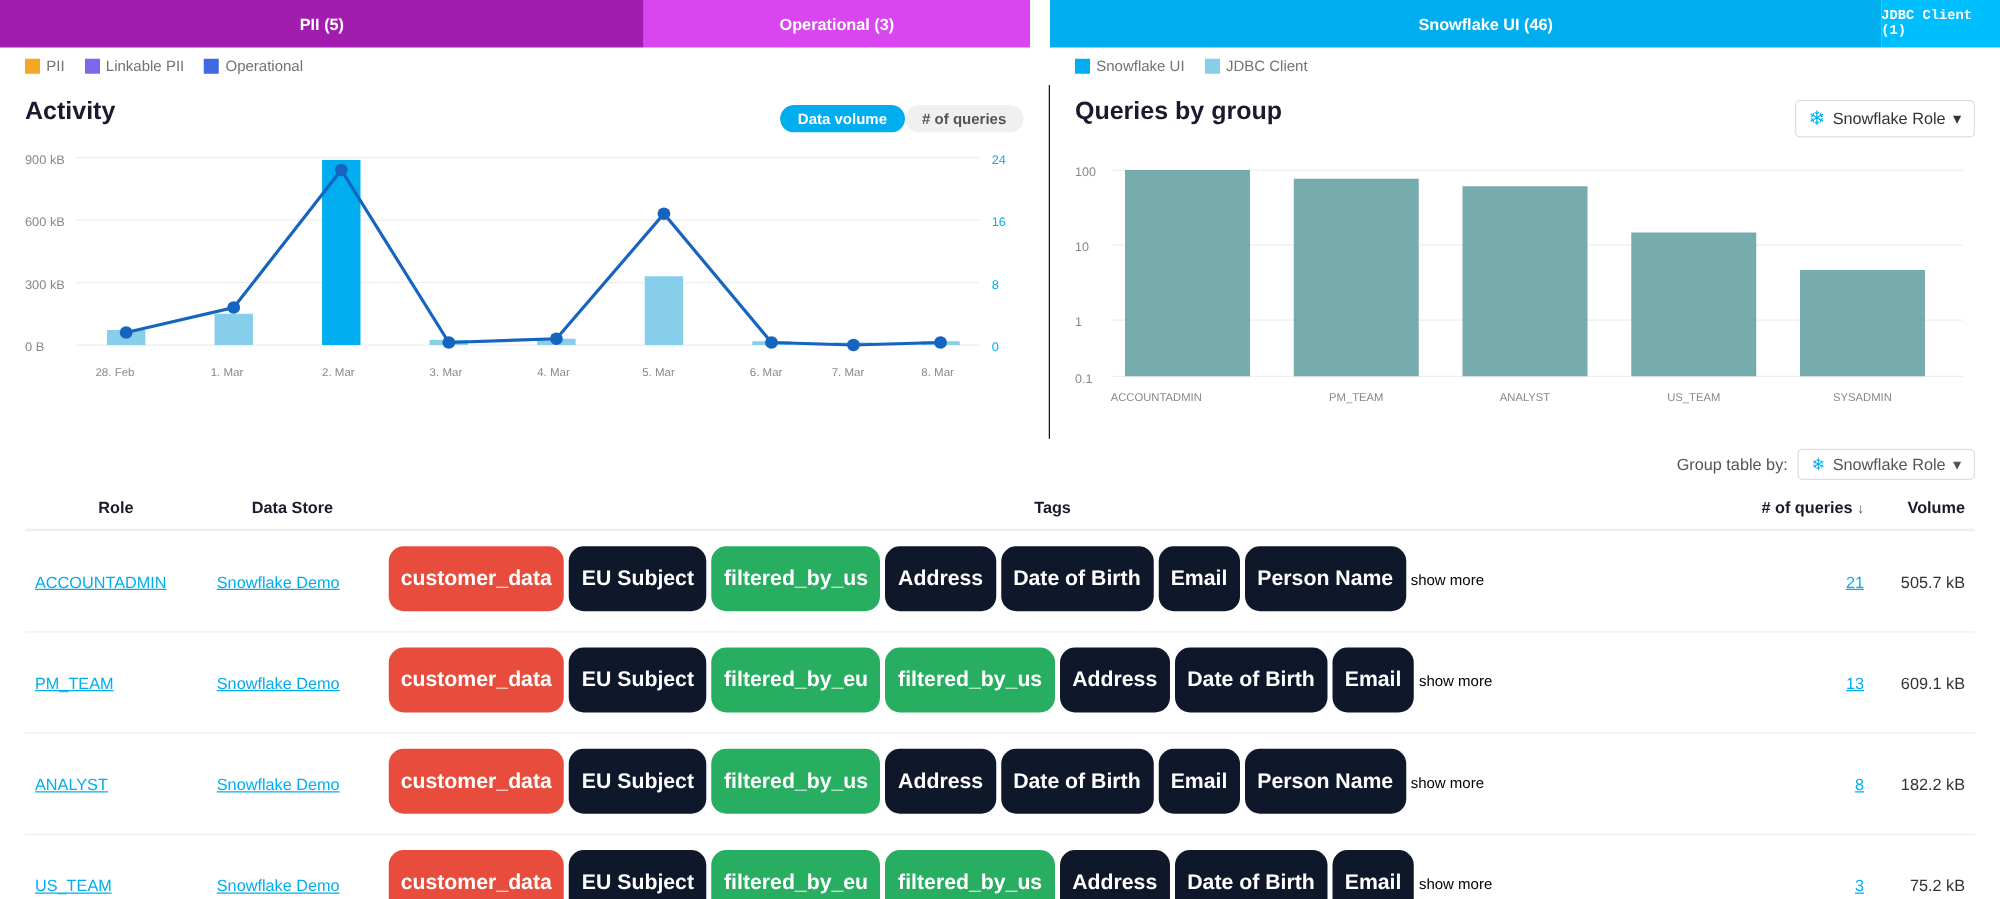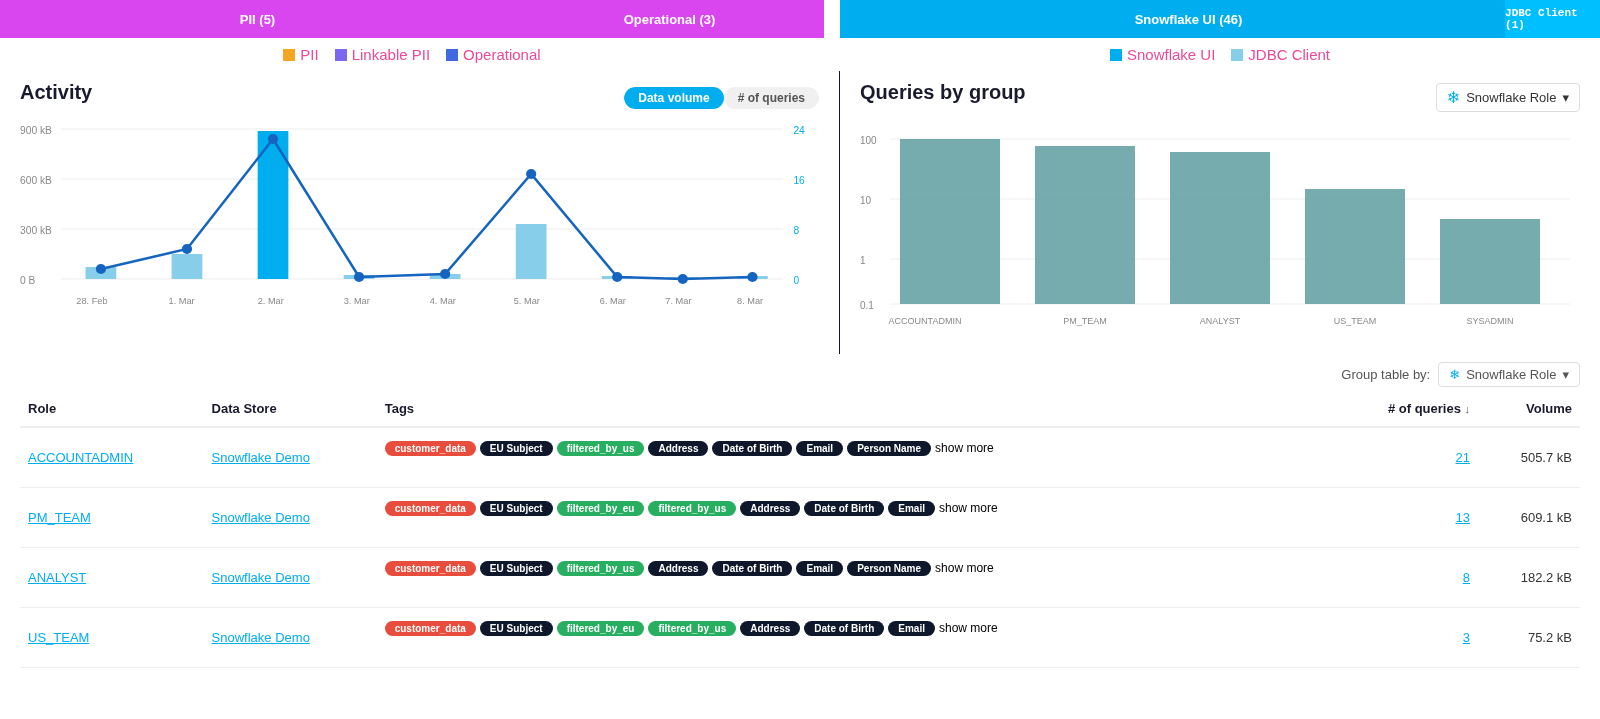--- a/index.html
+++ b/index.html
@@ -3,27 +3,27 @@
   <meta charset="utf-8">
   <style>
     * { box-sizing: border-box; margin: 0; padding: 0; }
     body { font-family: -apple-system, BlinkMacSystemFont, 'Segoe UI', sans-serif; background: #fff; font-size: 13px; color: #333; }
 
     .top-bar { display: flex; width: 100%; height: 38px; }
     .top-bar-left { display: flex; flex: 1; }
     .top-bar-right { display: flex; flex: 0 0 760px; }
     .top-bar-segment { display: flex; align-items: center; justify-content: center; color: #fff; font-weight: 600; font-size: 13px; cursor: pointer; }
 
-    .pii-seg { background: #d946ef; flex: 1; }
+    .pii-seg { background: #a21caf; flex: 1; }
     .linkable-seg { background: #7B68EE; flex: 0.6; }
     .operational-seg { background: #d946ef; flex: 0.6; }
     .snowflake-ui-seg { background: #00AEEF; flex: 1; }
     .jdbc-seg { background: #00BFFF; flex: 0.15; }
 
-    .legend-row { display: flex; align-items: center; gap: 16px; justify-content: center; padding: 8px 0; font-size: 15px; color: #ec4899; }
+    .legend-row { display: flex; align-items: center; gap: 16px; padding: 8px 0; font-size: 12px; color: #737373; }
     .legend-item { display: flex; align-items: center; gap: 5px; }
     .legend-dot { width: 12px; height: 12px; display: inline-block; }
 
     .main-content { display: flex; gap: 0; }
     .left-panel { flex: 1; padding: 10px 20px; border-right: 1px solid #0f172a; }
     .right-panel { flex: 0 0 760px; padding: 10px 20px; }
 
     .section-title { font-size: 20px; font-weight: 700; color: #1a1a2e; margin-bottom: 10px; }
 
     .activity-header { display: flex; align-items: center; justify-content: space-between; margin-bottom: 5px; }
@@ -35,26 +35,26 @@
     .chart-area { position: relative; height: 200px; margin-top: 5px; }
 
     .queries-header { display: flex; align-items: center; justify-content: space-between; margin-bottom: 10px; }
     .role-selector { display: flex; align-items: center; gap: 6px; font-size: 13px; color: #333; cursor: pointer; border: 1px solid #ddd; border-radius: 4px; padding: 4px 10px; }
 
     .bar-chart-area { height: 220px; position: relative; }
     .group-selector { display: flex; align-items: center; gap: 6px; cursor: pointer; border: 1px solid #ddd; border-radius: 4px; padding: 4px 10px; }
 
     .table-section { padding: 0 20px; }
     .data-table { width: 100%; border-collapse: collapse; }
-    .data-table th { text-align: left; padding: 10px 8px; font-weight: 700; font-size: 13px; color: #1a1a2e; border-bottom: 2px solid #eee; }
+    .data-table th { text-align: center; padding: 10px 8px; font-weight: 700; font-size: 13px; color: #1a1a2e; border-bottom: 2px solid #eee; }
     .data-table td { padding: 12px 8px; vertical-align: middle; border-bottom: 1px solid #eee; }
     .data-table th.right, .data-table td.right { text-align: right; }
 
     .link-cell { color: #00AEEF; text-decoration: underline; cursor: pointer; font-size: 13px; }
-    .tag { display: inline-block; border-radius: 12px; padding: 2px 10px; font-size: 10px; font-weight: 600; color: #fff; margin-right: 4px; margin-bottom: 19px; }
+    .tag { display: inline-block; border-radius: 12px; padding: 16px 10px; font-size: 17px; font-weight: 600; color: #fff; margin-right: 4px; margin-bottom: 4px; }
     .tag-red { background: #E74C3C; }
     .tag-orange { background: #0f172a; }
     .tag-green { background: #27AE60; }
     .show-more { color: #000000; font-size: 12px; cursor: pointer; }
 
     .sort-icon { font-size: 11px; color: #555; }
   </style>
 </head>
 <body>
 

